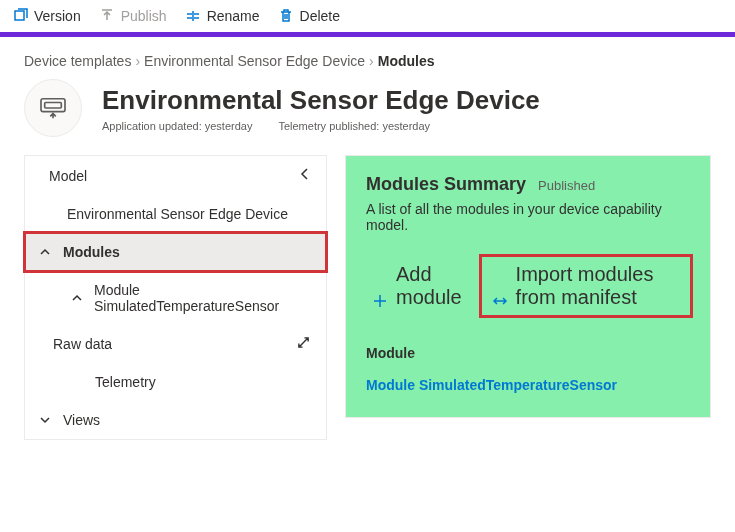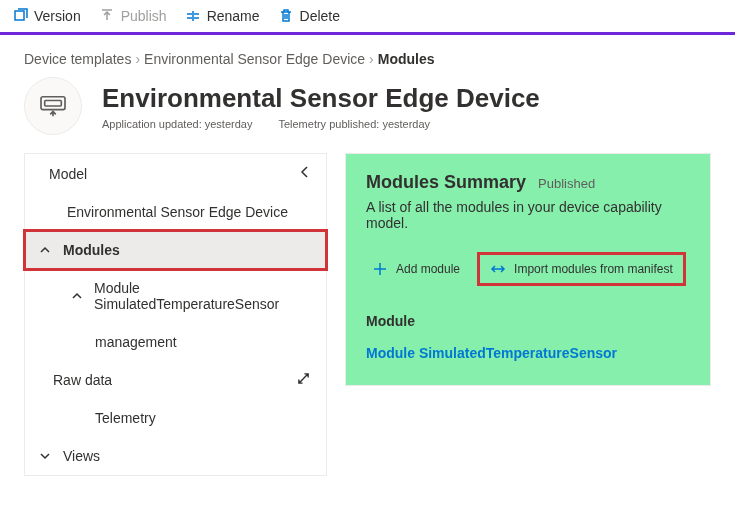--- a/index.html
+++ b/index.html
@@ -8,21 +8,21 @@
       font-size: 14px;
       color: #323130;
       background: #fff;
       width: 735px;
     }
     .toolbar {
       display: flex;
       align-items: center;
       padding: 8px 12px;
       gap: 18px;
-      border-bottom: 3px solid #6d28d9;
+      border-bottom: 5px solid #6d28d9;
     }
     .tb-item {
       display: flex;
       align-items: center;
       gap: 6px;
       font-size: 14px;
       cursor: pointer;
     }
     .tb-item.disabled { color: #a19f9d; cursor: default; }
     .tb-icon { display: inline-flex; width: 16px; height: 16px; }
@@ -139,23 +139,23 @@
       color: #323130;
     }
     .summary-actions {
       display: flex;
       gap: 14px;
       margin-top: 24px;
       align-items: center;
     }
     .action-btn {
       display: flex;
-      align-items: center;
+      align-items: flex-end;
       gap: 8px;
-      font-size: 12px;
+      font-size: 20px;
       cursor: pointer;
       padding: 4px 6px;
     }
     .action-btn .aicon { display: inline-flex; color: #0078d4; }
     .action-btn .aicon svg { width: 16px; height: 16px; }
     .action-import {
       outline: 3px solid #d13438;
       padding: 6px 10px;
     }
     .mod-heading {
@@ -268,23 +268,20 @@
 
     <div class="tree-row indent2">
       <span class="caret">
         <svg viewBox="0 0 12 12" fill="none" stroke="currentColor" stroke-width="1.5">
             <path d="M2 8l4-4 4 4"></path>
           </svg>
       </span>
       <span>Module SimulatedTemperatureSensor</span>
     </div>
 
-    <div class="tree-row indent3">
-      <span>management</span>
-    </div>
 
     <div class="tree-row rawdata" style="padding-left:28px;">
       <span>Raw data</span>
       <span class="expand-icn">
         <svg viewBox="0 0 14 14" fill="none" stroke="currentColor" stroke-width="1.5">
             <path d="M2 12L12 2M8 2h4v4M6 12H2V8"></path>
           </svg>
       </span>
     </div>
 

